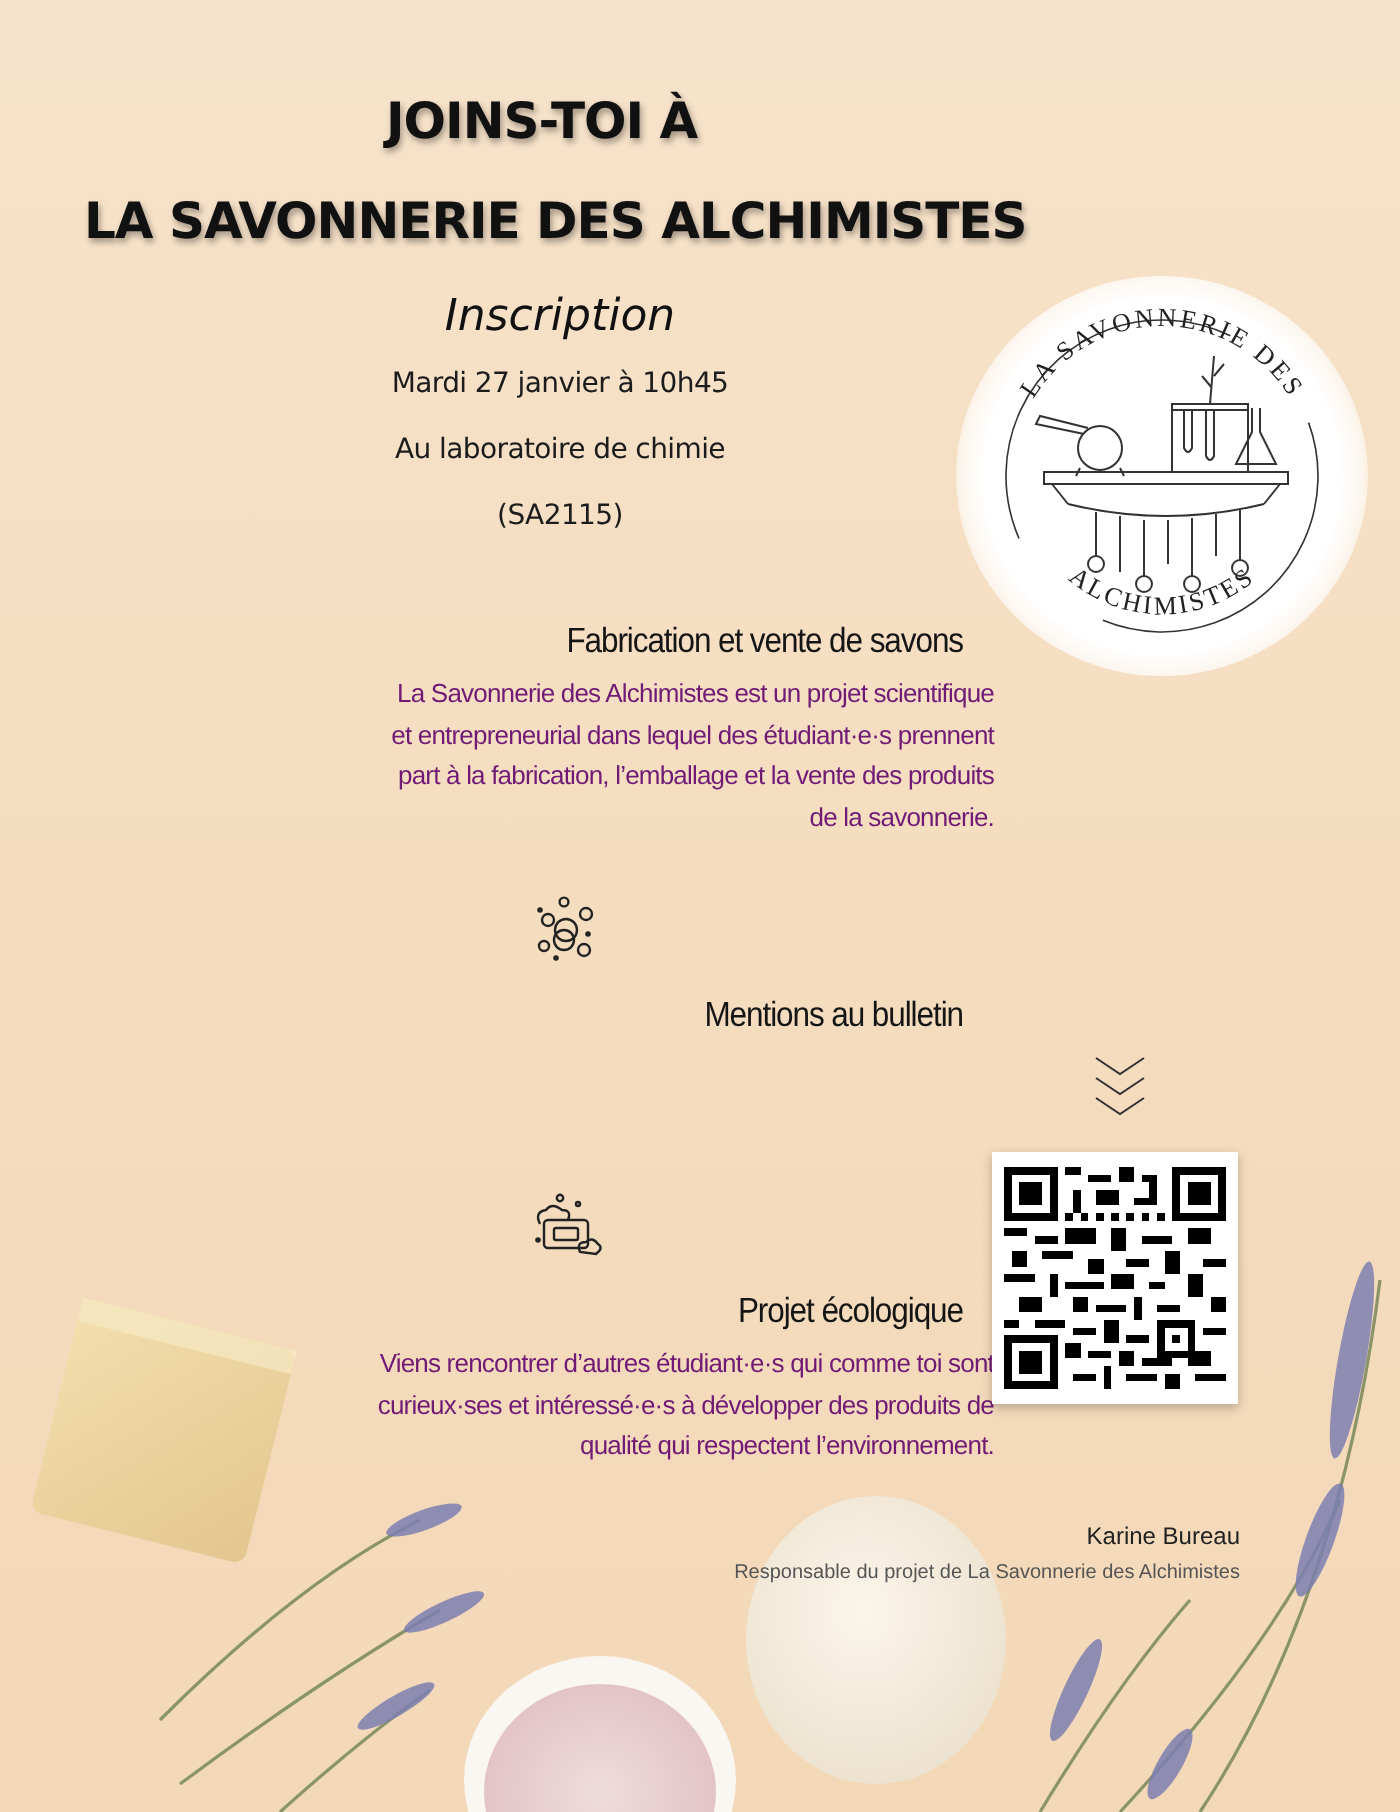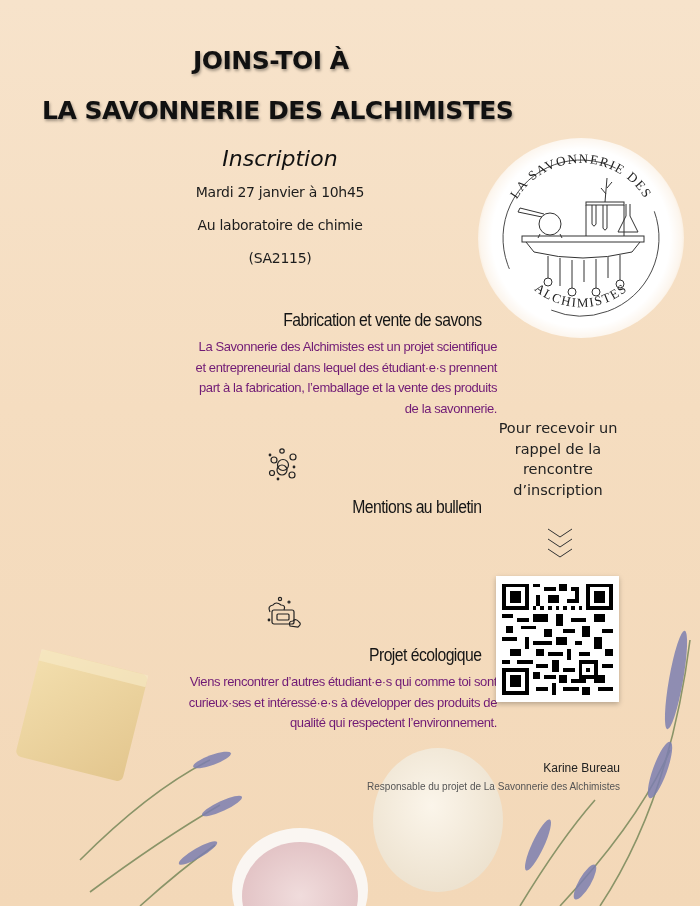--- a/index.html
+++ b/index.html
@@ -218,21 +218,20 @@
     <circle cx="5" cy="26" r="0.8" fill="#222"></circle>
   </svg>
 </div>
 
 <div class="section" style="top:642px;">
   <h2>Projet écologique</h2>
   <p>Viens rencontrer d’autres étudiant·e·s qui comme toi sont curieux·ses et intéressé·e·s à développer des produits de qualité qui respectent l’environnement.</p>
 </div>
 
 <div class="preinscription">
-  <div class="body">Pour recevoir un rappel de la rencontre d’inscription</div>
 </div>
 
 <svg class="chevrons" viewBox="0 0 28 36" fill="none" stroke="#333" stroke-width="1">
   <path d="M2 3 L14 11 L26 3"></path>
   <path d="M2 13 L14 21 L26 13"></path>
   <path d="M2 23 L14 31 L26 23"></path>
 </svg>
 
 <div class="qr">
   <svg viewBox="0 0 29 29" shape-rendering="crispEdges" xmlns="http://www.w3.org/2000/svg">

